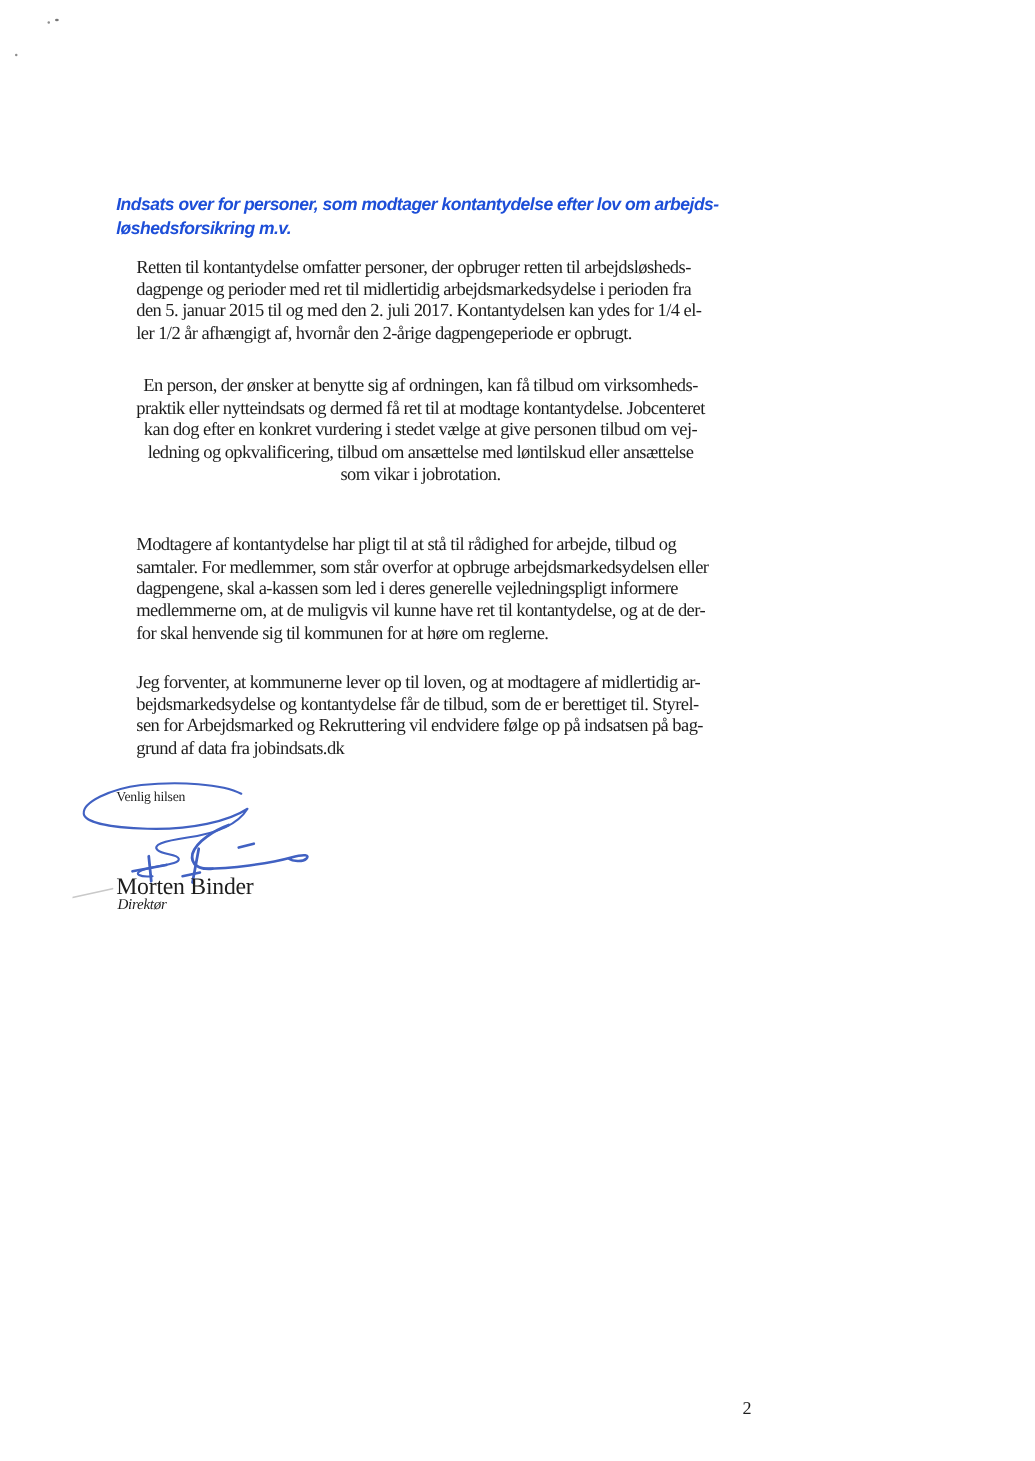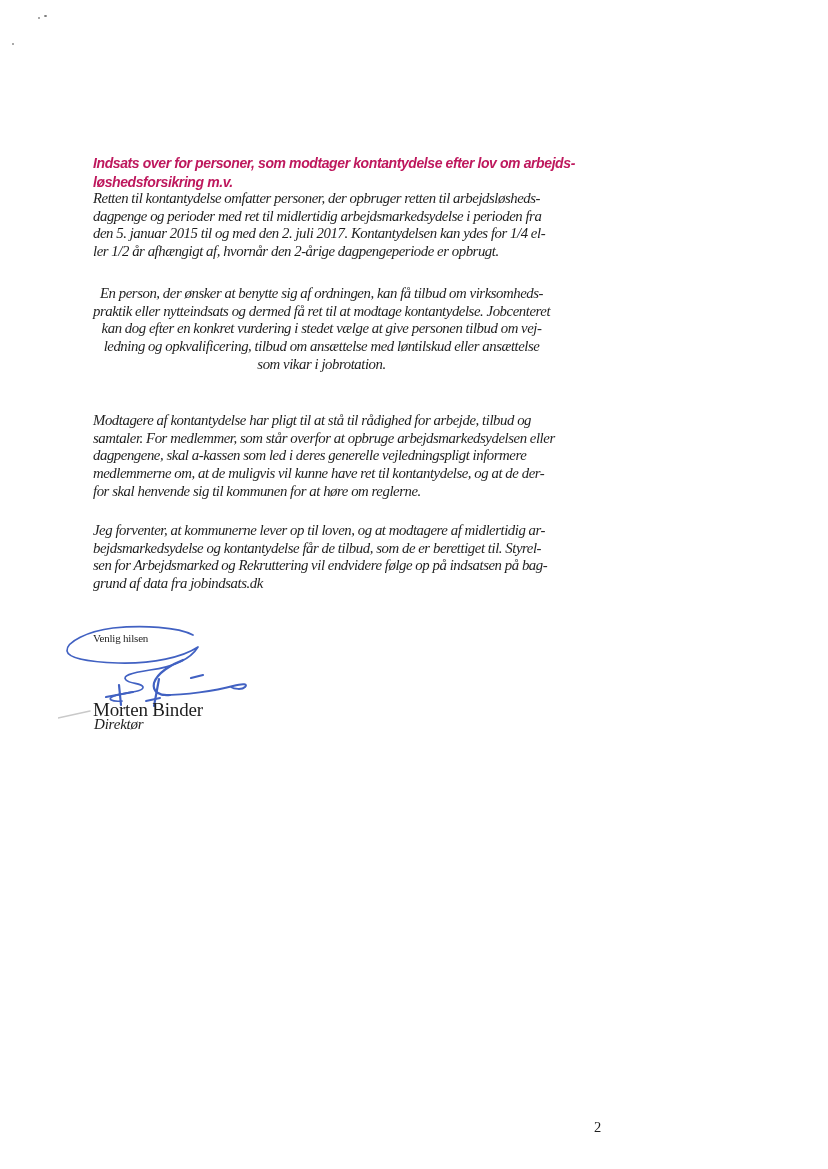--- a/index.html
+++ b/index.html
@@ -16,48 +16,47 @@
   .abs { position: absolute; }
   .heading {
     left: 93px; top: 154px;
     font-family: "Liberation Sans", sans-serif;
     font-weight: bold;
     font-style: italic;
     font-size: 14px;
     letter-spacing: -0.4px;
     line-height: 18.6px;
     white-space: pre;
-    color: #be185d;
+    color: #1d4ed8;
   }
   .para {
     left: 93px;
     font-size: 14.8px;
     letter-spacing: -0.45px;
     line-height: 17.7px;
     white-space: pre;
-    margin: 0;
-    font-style: italic;
+    margin: 16px;
   }
   .p1 { top: 190px; }
   .p2 { top: 285px; text-align: center; }
   .p3 { top: 412px; }
   .p4 { top: 522px; }
   .salutation {
     left: 93px; top: 632px;
     font-size: 11px;
     letter-spacing: -0.2px;
   }
   .signer-name {
     left: 93px; top: 699px;
     font-size: 19px;
     letter-spacing: -0.2px;
   }
   .signer-title {
     left: 94px; top: 716px;
-    font-size: 15px;
+    font-size: 12px;
     font-style: italic;
     letter-spacing: -0.2px;
     text-align: center;
   }
   .page-number {
     left: 594px; top: 1119px;
     font-size: 14.5px;
   }
   .signature-svg {
     left: 58px; top: 622px;

